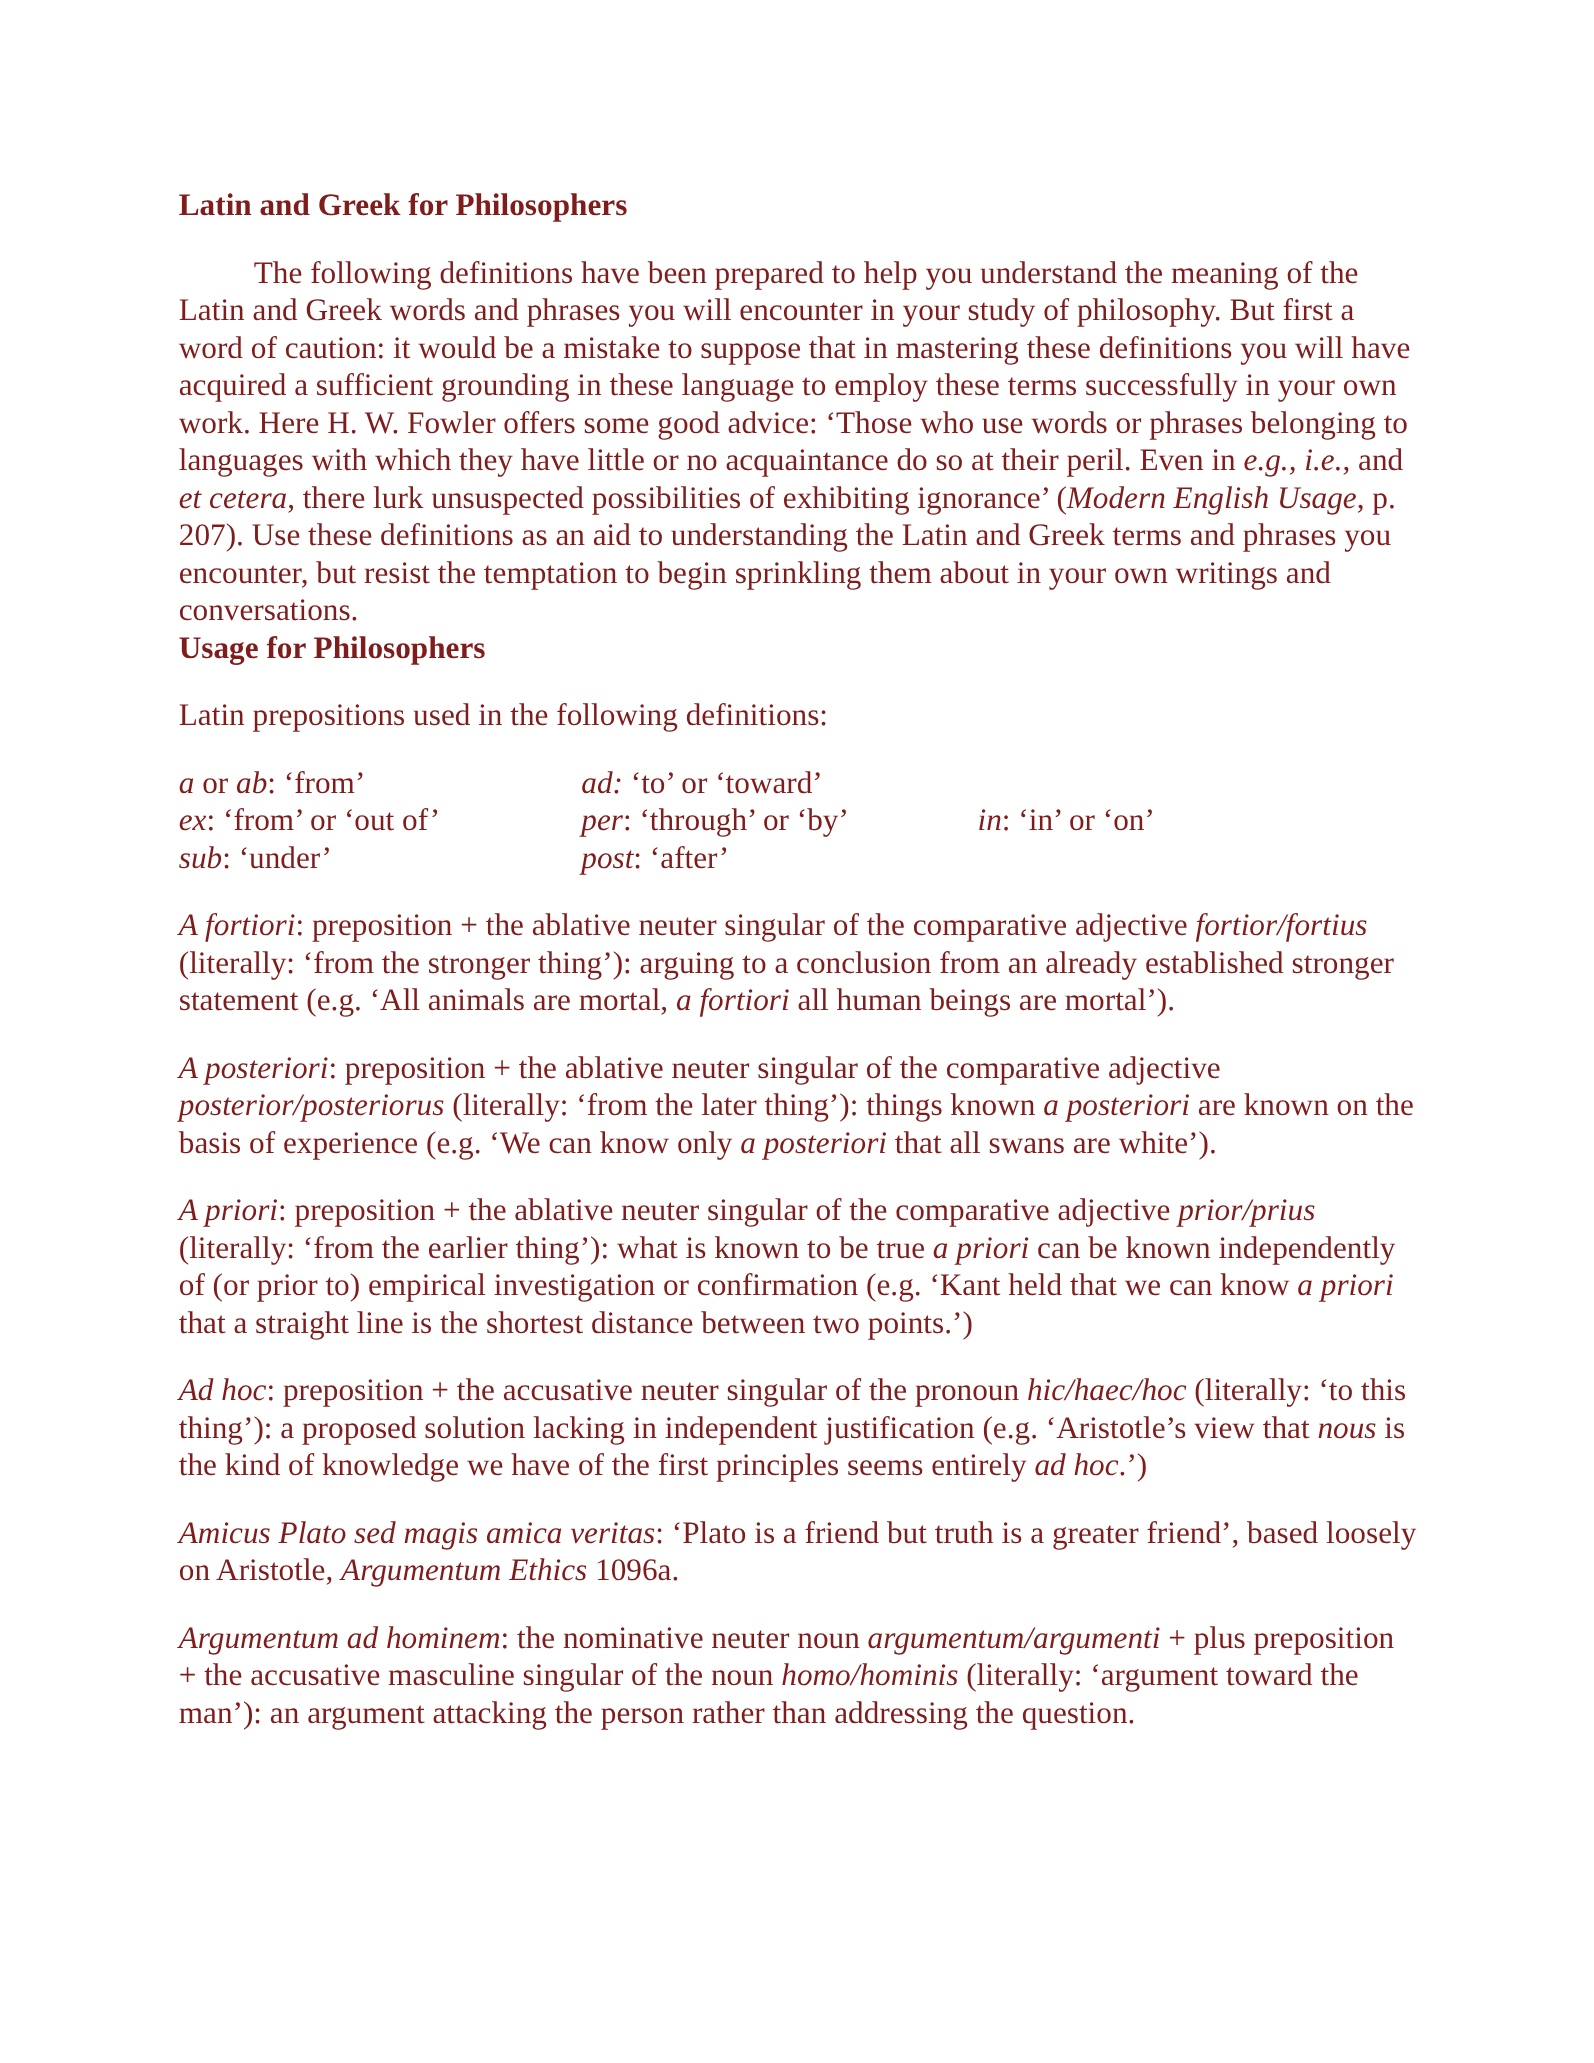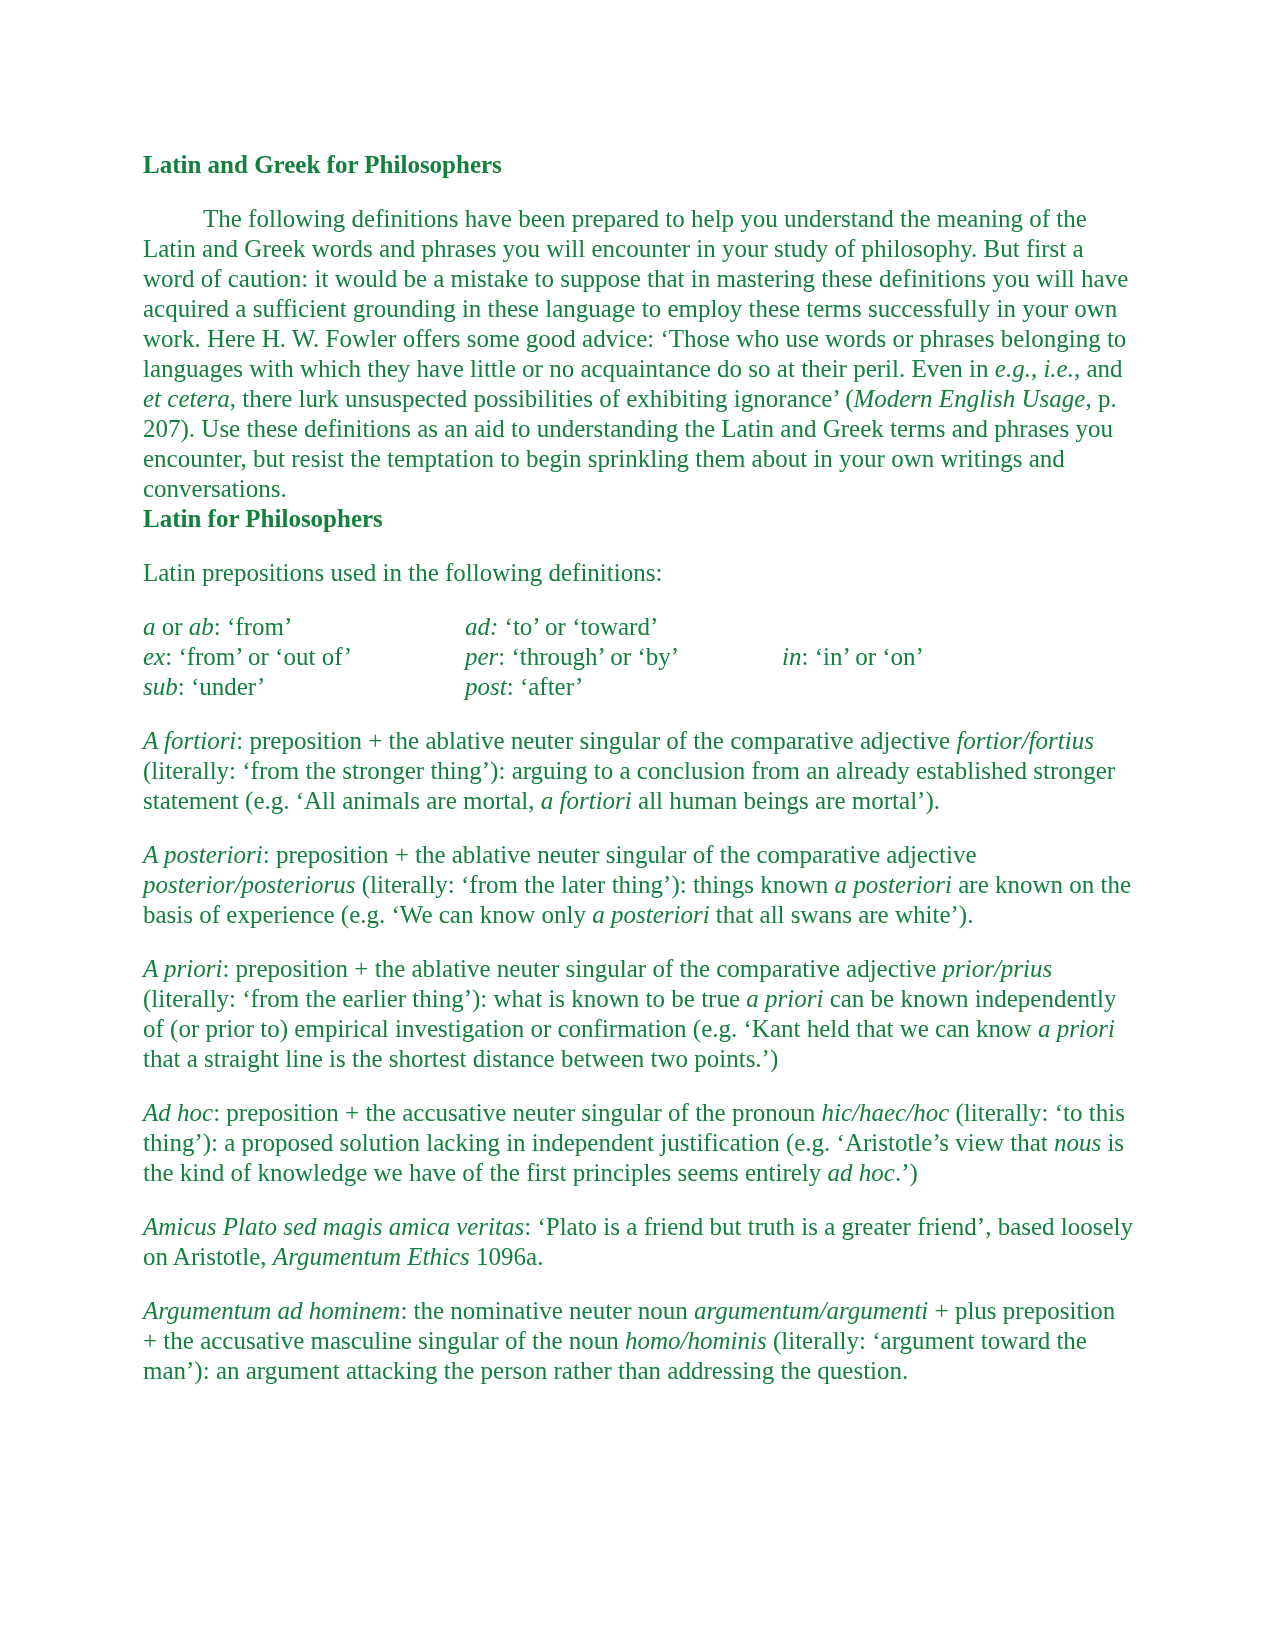--- a/index.html
+++ b/index.html
@@ -11,21 +11,21 @@
     width: 1275px;
     height: 1650px;
     overflow: hidden;
   }
   .page {
     box-sizing: border-box;
     width: 1275px;
     height: 1650px;
     padding: 150px 140px 0 143px;
     background: #ffffff;
-    color: #15803d;
+    color: #7f1d1d;
     font-family: "Liberation Serif", "DejaVu Serif", serif;
     font-size: 25px;
     line-height: 30px;
   }
   h1.doc-title, h2.section-heading {
     font-size: 25px;
     line-height: 30px;
     font-weight: bold;
     margin: 0;
     padding: 0;
@@ -49,21 +49,21 @@
 </style>
 </head>
 <body>
 
 <div class="page">
 
   <h1 class="doc-title">Latin and Greek for Philosophers</h1>
 
   <p class="intro-para gap"><span>The following definitions have been prepared to help you understand the meaning of the Latin and Greek words and phrases you will encounter in your study of philosophy. But first a word of caution: it would be a mistake to suppose that in mastering these definitions you will have acquired a sufficient grounding in these language to employ these terms successfully in your own work. Here H. W. Fowler offers some good advice: ‘Those who use words or phrases belonging to languages with which they have little or no acquaintance do so at their peril. Even in </span><span class="i">e.g., i.e.</span><span>, and </span><span class="i">et cetera</span><span>, there lurk unsuspected possibilities of exhibiting ignorance’ (</span><span class="i">Modern English Usage</span><span>, p. 207). Use these definitions as an aid to understanding the Latin and Greek terms and phrases you encounter, but resist the temptation to begin sprinkling them about in your own writings and conversations.</span></p>
 
-  <h2 class="section-heading gap">Latin for Philosophers</h2>
+  <h2 class="section-heading gap">Usage for Philosophers</h2>
 
   <p class="gap">Latin prepositions used in the following definitions:</p>
 
   <div class="prep-table gap">
     <div class="prep-row">
       <span class="prep-cell c0"><span class="i">a</span><span> or </span><span class="i">ab</span><span>: ‘from’</span></span>
       <span class="prep-cell c1"><span class="i">ad:</span><span> ‘to’ or ‘toward’</span></span>
     </div>
     <div class="prep-row">
       <span class="prep-cell c0"><span class="i">ex</span><span>: ‘from’ or ‘out of’</span></span>

